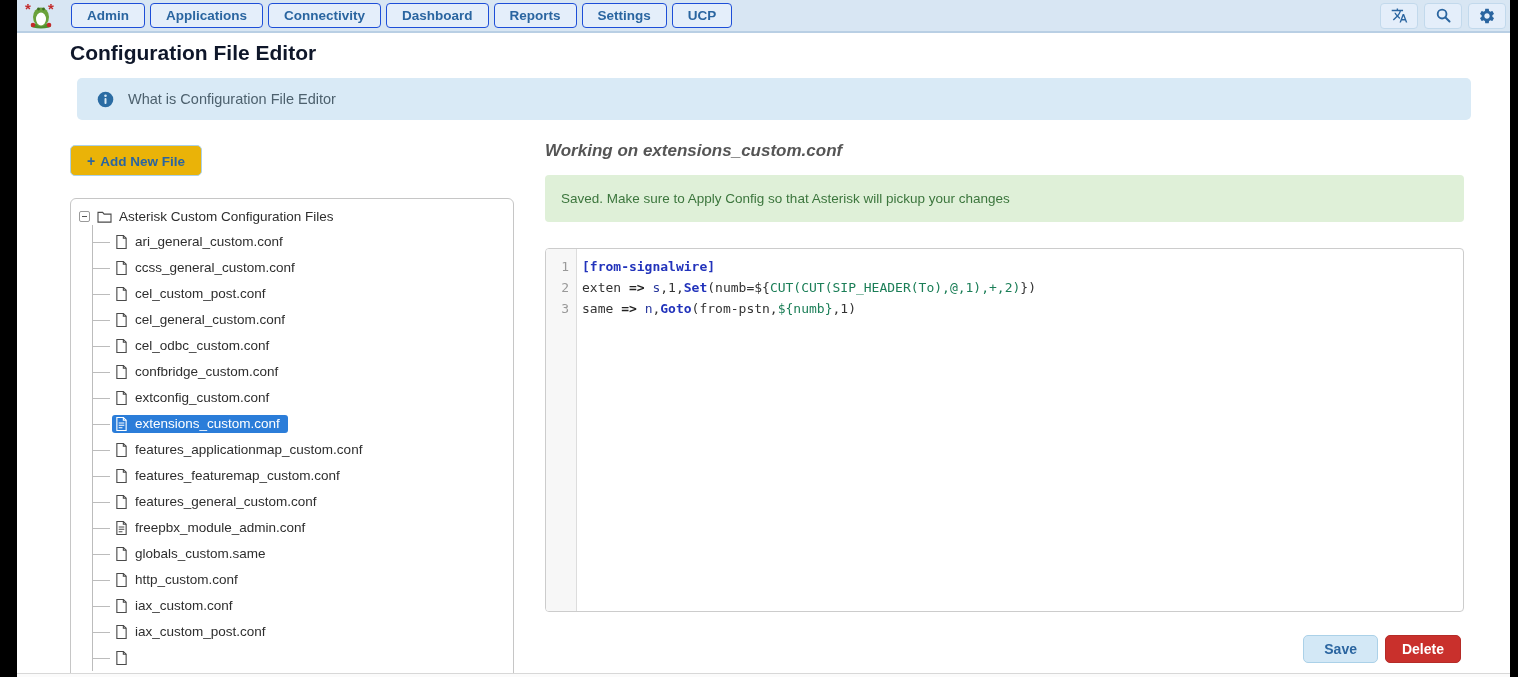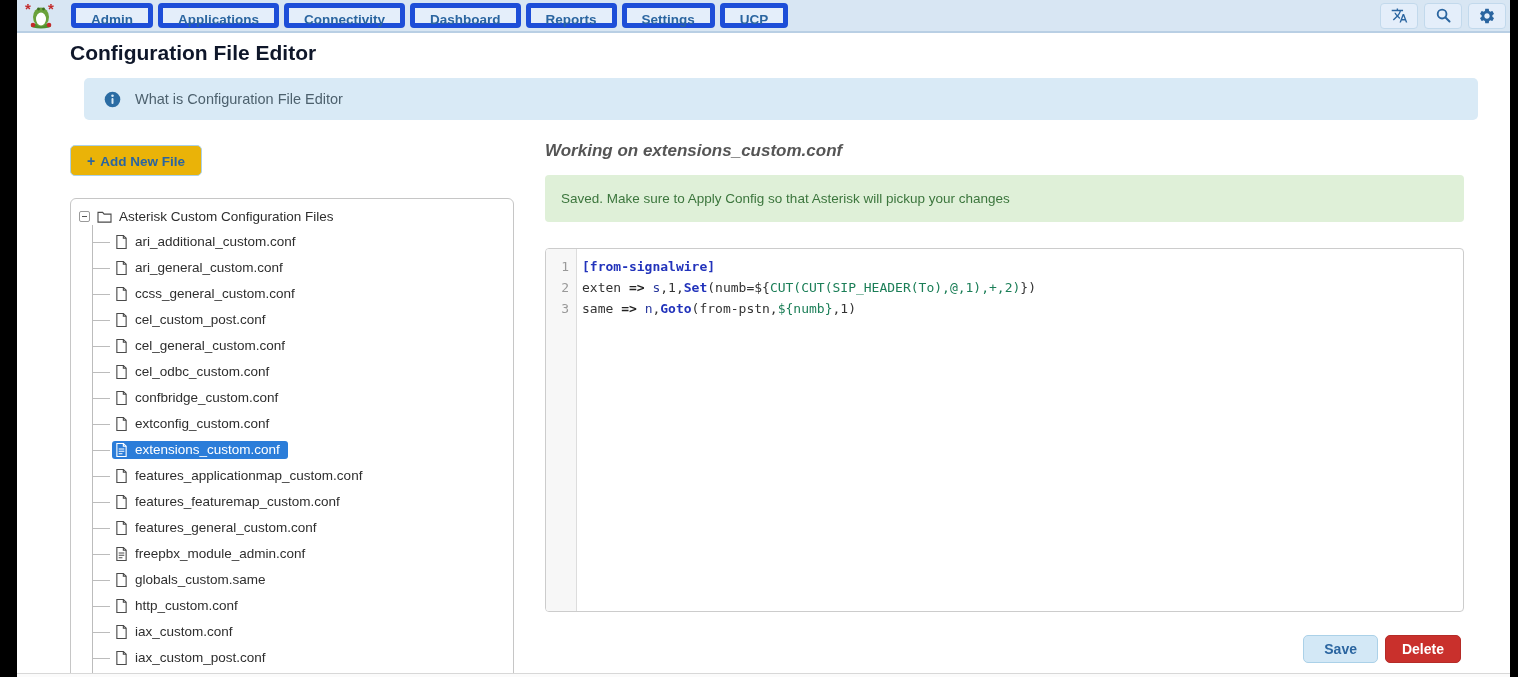--- a/index.html
+++ b/index.html
@@ -7,21 +7,21 @@
   body { background:#000; font-family:"Liberation Sans", sans-serif; position:relative; }
 
   
   #navbar {
     position:absolute; left:17px; right:8px; top:0; height:33px;
     background:#d8e6f3; border-bottom:2px solid #b9cfe4;
     display:flex; align-items:center; padding:0 4px 0 8px;
   }
   #logo { width:32px; height:28px; margin-right:14px; flex:0 0 auto; }
   .navbtn {
-    background:#e4eefa; border:5px solid #1d4ed8; border-radius:4px;
+    background:#e4eefa; border:1px solid #1d4ed8; border-radius:4px;
     color:#2a65a0; font-weight:bold; font-size:13.5px;
     padding:4px 15px; margin-right:5px; cursor:pointer; height:25px; line-height:15px;
     font-family:"Liberation Sans", sans-serif;
   }
   #nav-right { margin-left:auto; display:flex; gap:6px; }
   .iconbtn {
     background:#e4eefa; border:1px solid #c2d9ec; border-radius:4px;
     width:38px; height:26px; display:flex; align-items:center; justify-content:center;
     cursor:pointer; color:#2a65a0;
   }
@@ -29,21 +29,21 @@
   
   #main {
     position:absolute; left:17px; right:8px; top:33px; bottom:0;
     background:#ffffff; overflow:hidden;
   }
   #page-title {
     position:absolute; left:53px; top:8px;
     font-size:21px; font-weight:bold; color:#0f172a;
   }
   #info-alert {
-    position:absolute; left:67px; top:45px; width:1394px; height:42px;
+    position:absolute; left:60px; top:45px; width:1394px; height:42px;
     background:#d9eaf6; border-radius:5px;
     display:flex; align-items:center; padding-left:20px; gap:14px;
     color:#4d616e; font-size:14.5px;
   }
   #add-file-btn {
     position:absolute; left:53px; top:112px; height:31px;
     background:#eab308; border:1px solid #abd1e8; border-radius:5px;
     color:#2a65a0; font-weight:bold; font-size:13.5px; padding:0 16px;
     cursor:pointer; font-family:"Liberation Sans", sans-serif;
   }
@@ -187,29 +187,20 @@
       <span>Asterisk Custom Configuration Files</span>
     </div>
     <ul id="tree-list">
         <li><span class="node">
             <span class="ticon">
               <svg width="13" height="15" viewBox="0 0 14 16">
                 <path d="M2 1.5 h7 l3 3 v11 h-10 z" fill="none" stroke="currentColor" stroke-width="1.2"></path>
                 <path d="M9 1.5 v3 h3" fill="none" stroke="currentColor" stroke-width="1.2"></path>
               </svg>
             </span>
-            <span>ari_additional_custom.conf</span>
-          </span></li>
-        <li><span class="node">
-            <span class="ticon">
-              <svg width="13" height="15" viewBox="0 0 14 16">
-                <path d="M2 1.5 h7 l3 3 v11 h-10 z" fill="none" stroke="currentColor" stroke-width="1.2"></path>
-                <path d="M9 1.5 v3 h3" fill="none" stroke="currentColor" stroke-width="1.2"></path>
-              </svg>
-            </span>
             <span>ari_general_custom.conf</span>
           </span></li>
         <li><span class="node">
             <span class="ticon">
               <svg width="13" height="15" viewBox="0 0 14 16">
                 <path d="M2 1.5 h7 l3 3 v11 h-10 z" fill="none" stroke="currentColor" stroke-width="1.2"></path>
                 <path d="M9 1.5 v3 h3" fill="none" stroke="currentColor" stroke-width="1.2"></path>
               </svg>
             </span>
             <span>ccss_general_custom.conf</span>

